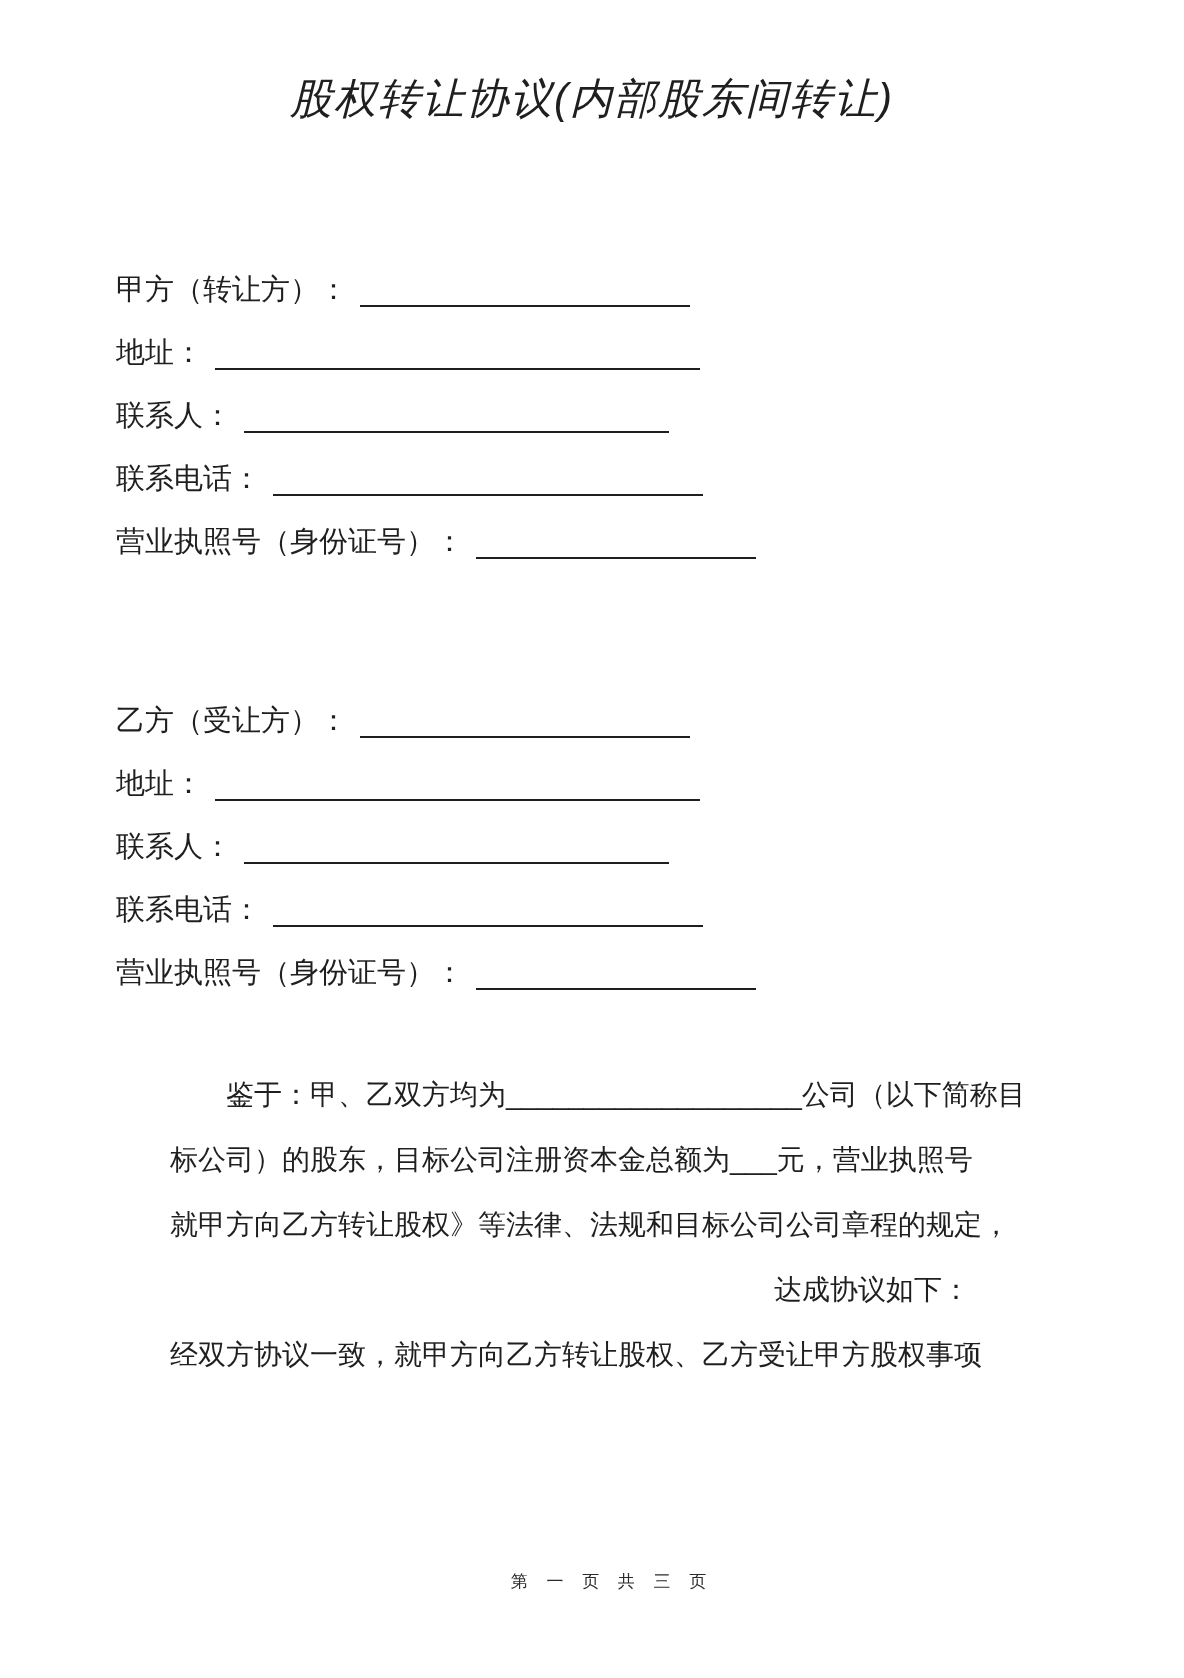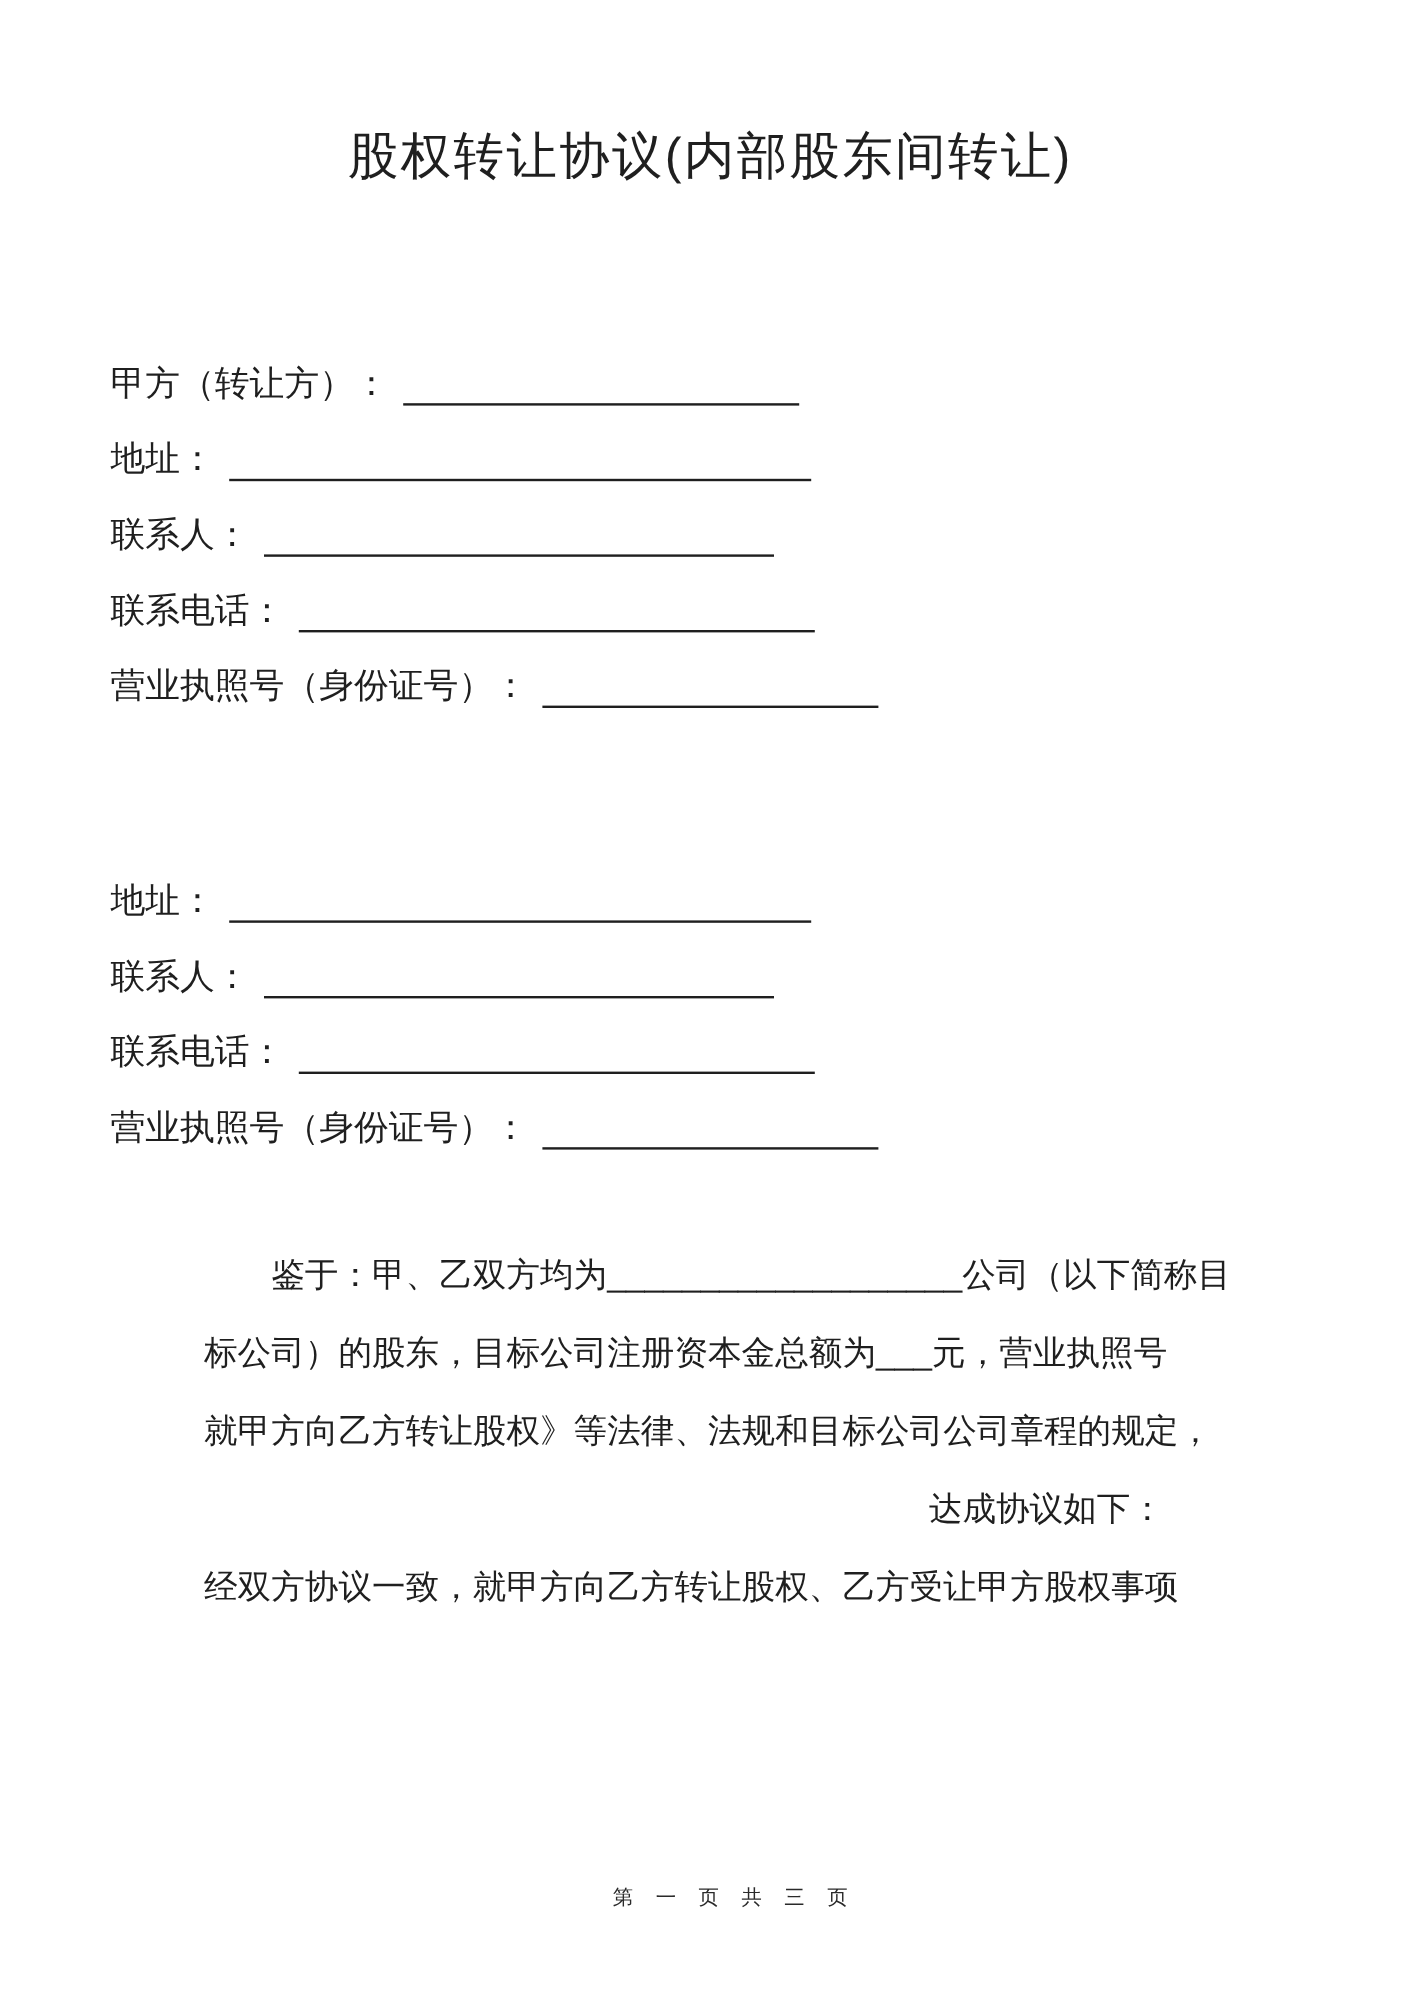--- a/index.html
+++ b/index.html
@@ -12,30 +12,31 @@
     font-family: "Liberation Sans", "DejaVu Sans", sans-serif;
   }
   .page {
     position: relative;
     width: 1184px;
     height: 1678px;
     overflow: hidden;
     background: #ffffff;
   }
   .doc-title {
-    padding-top: 104px;
+    padding-top: 73px;
     text-align: center;
     font-size: 42px;
     font-weight: 400;
     letter-spacing: 2px;
     color: #1f1f1f;
     line-height: 1.25;
+    font-style: italic;
   }
   .party-block {
-    margin-left: 92px;
+    margin-left: 116px;
   }
   .party-block.first { margin-top: 134px; }
   .party-block.second { margin-top: 132px; }
   .field-row {
     display: flex;
     align-items: flex-end;
     height: 47px;
     margin-bottom: 16px;
   }
   .field-label {
@@ -106,20 +107,24 @@
       <span class="blank-line b-phone"></span>
     </div>
     <div class="field-row">
       <span class="field-label">营业执照号（身份证号）：</span>
       <span class="blank-line b-license"></span>
     </div>
   </div>
 
   <div class="party-block second">
     <div class="field-row">
+      <span class="field-label">乙方（受让方）：</span>
+      <span class="blank-line b-name"></span>
+    </div>
+    <div class="field-row">
       <span class="field-label">地址：</span>
       <span class="blank-line b-address"></span>
     </div>
     <div class="field-row">
       <span class="field-label">联系人：</span>
       <span class="blank-line b-contact"></span>
     </div>
     <div class="field-row">
       <span class="field-label">联系电话：</span>
       <span class="blank-line b-phone"></span>

